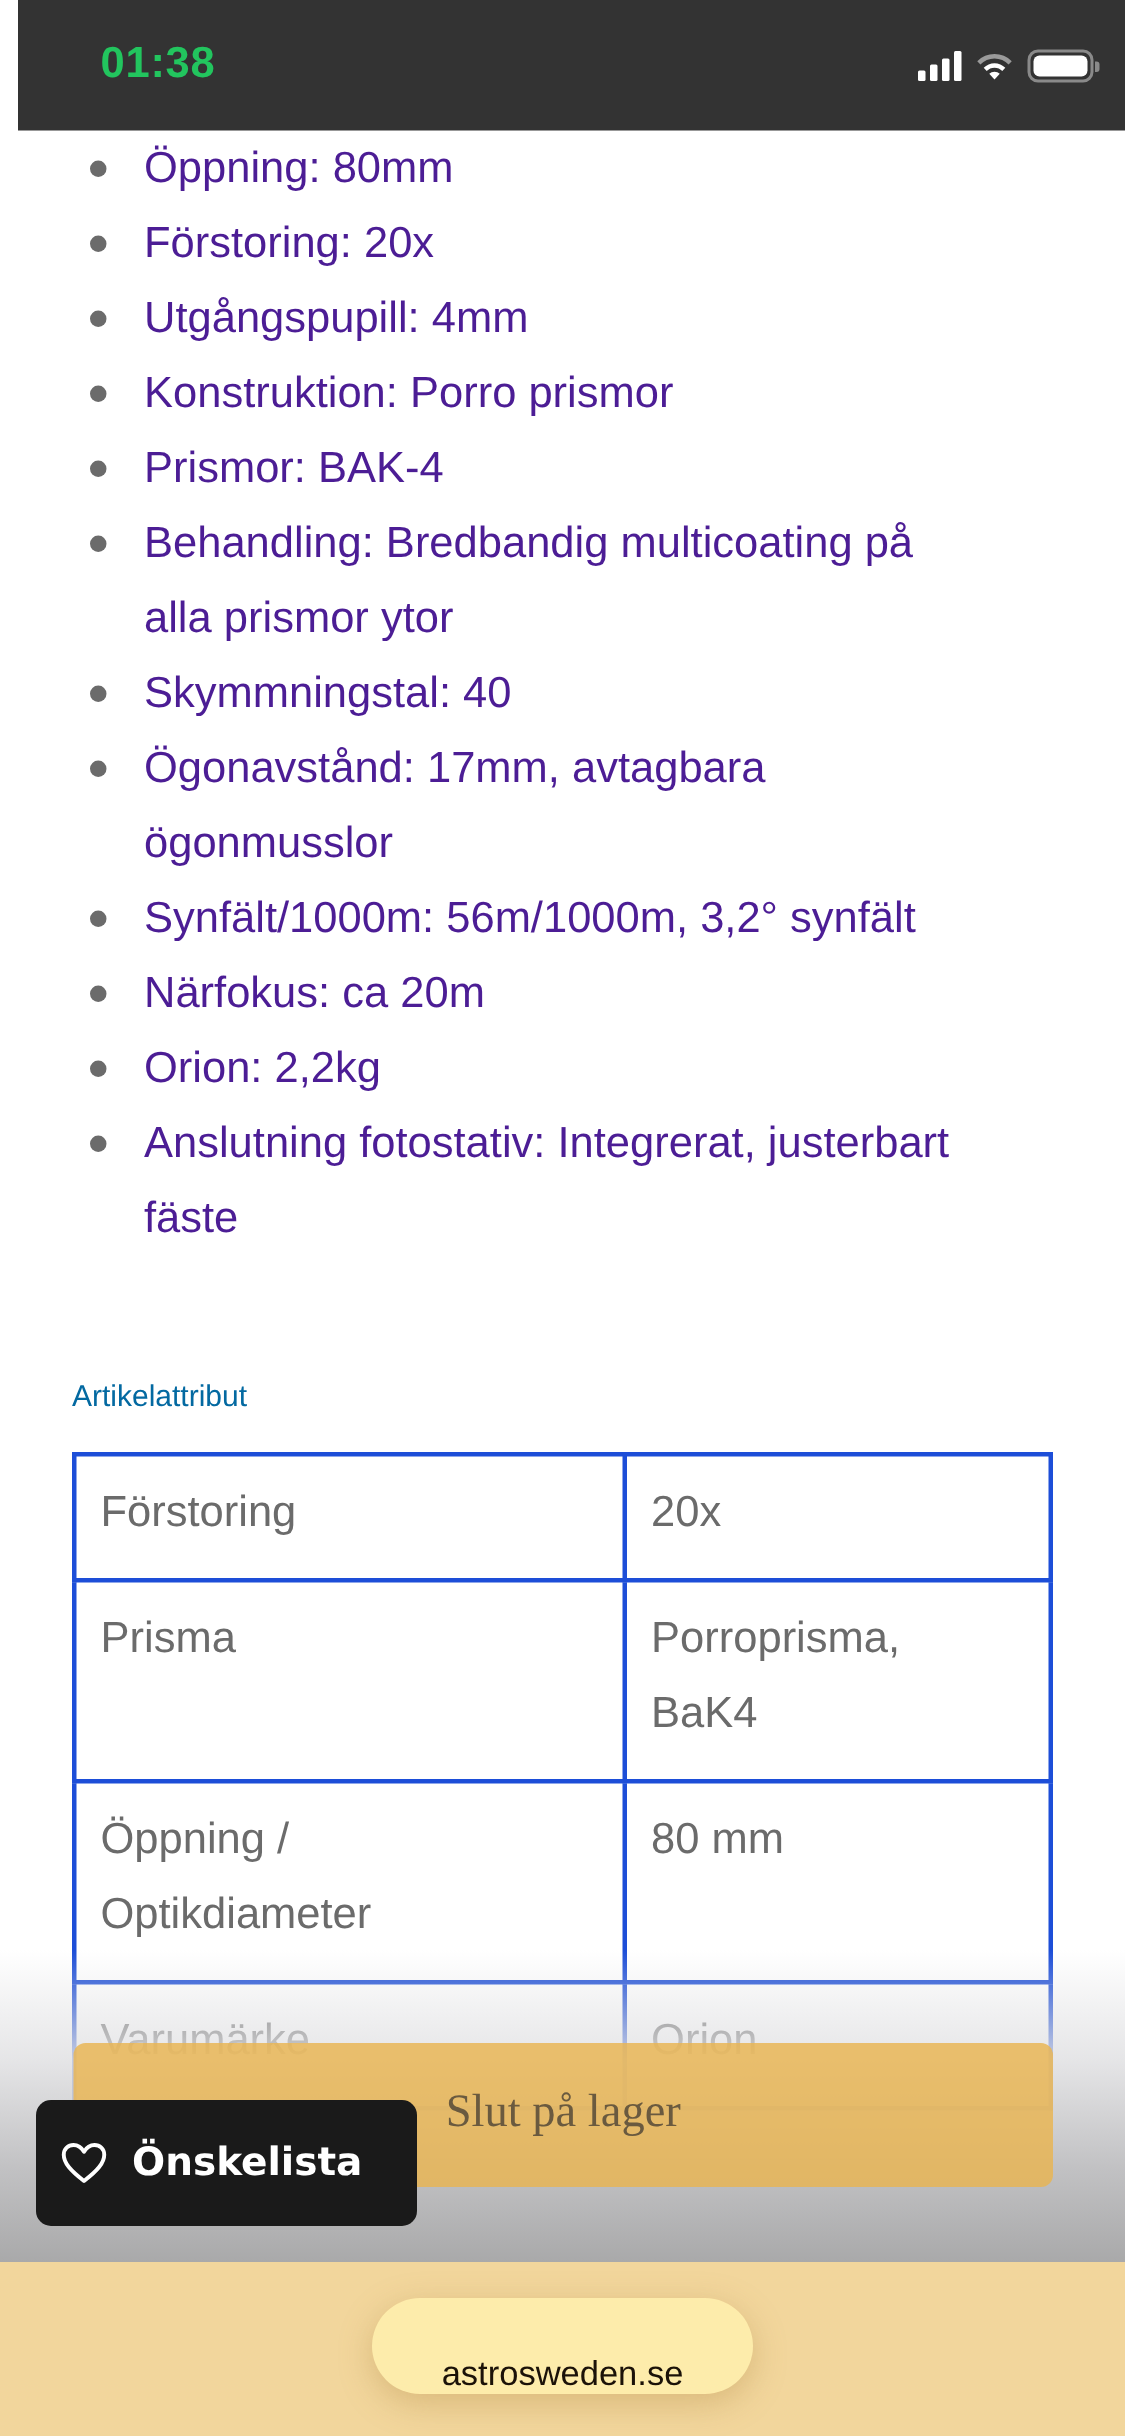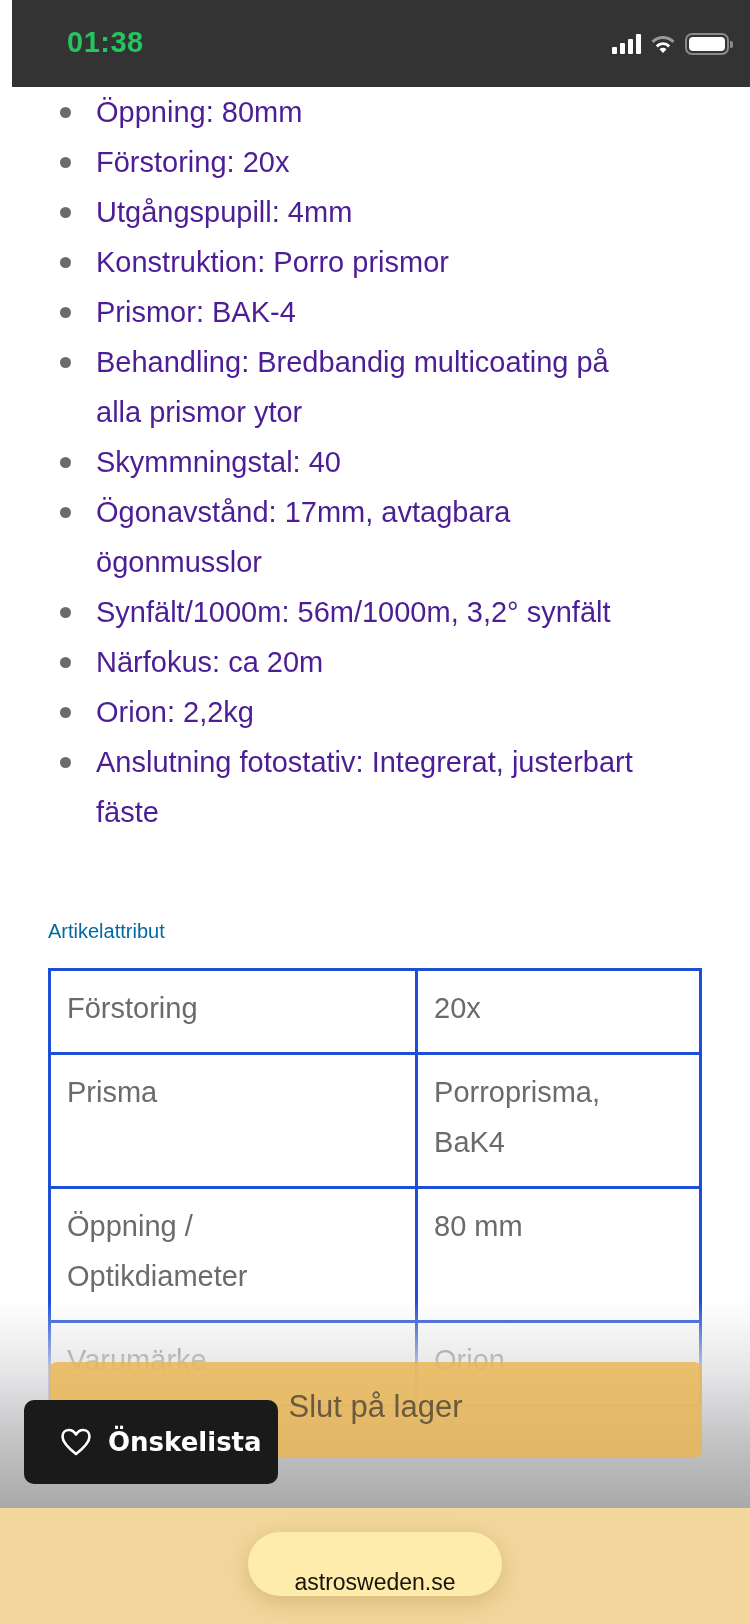--- a/index.html
+++ b/index.html
@@ -67,28 +67,28 @@
       z-index: 5; pointer-events: none;
     }
 
     .stock-button {
       position: absolute; left: 49px; top: 1362px; width: 653px; height: 96px;
       background: rgba(233,180,80,0.82); border-radius: 8px; z-index: 6;
       display: flex; align-items: center; justify-content: center;
       border: none;
     }
     .stock-button span {
-      font-size: 31px; color: #6a5a3f; font-family: Liberation Sans, sans-serif;
+      font-size: 31px; color: #6a5a3f; font-family: Liberation Serif, serif;
       margin-top: -6px;
     }
 
     .wishlist-button {
       position: absolute; left: 24px; top: 1400px; width: 254px; height: 84px;
       background: #1a1a1a; border-radius: 10px; z-index: 8;
-      display: flex; align-items: center; padding-left: 36px; gap: 16px;
+      display: flex; align-items: center; padding-left: 16px; gap: 16px;
       color: #fff;
     }
     .wishlist-button .heart { width: 32px; height: 30px; display: block; }
     .wishlist-button span.label {
       font-size: 26px; font-weight: 700; color: #fff; font-family: "DejaVu Sans", sans-serif;
     }
 
     
     .browser-bar {
       position: absolute; left: 0; top: 1508px; width: 750px; height: 116px;

